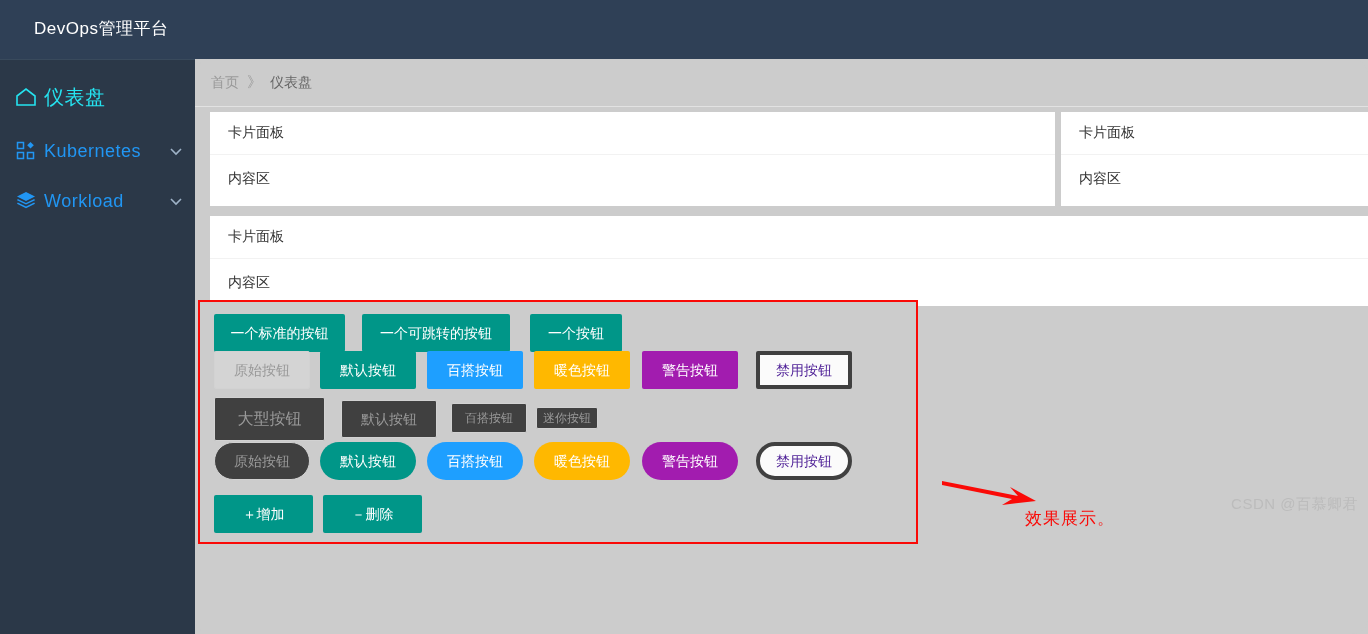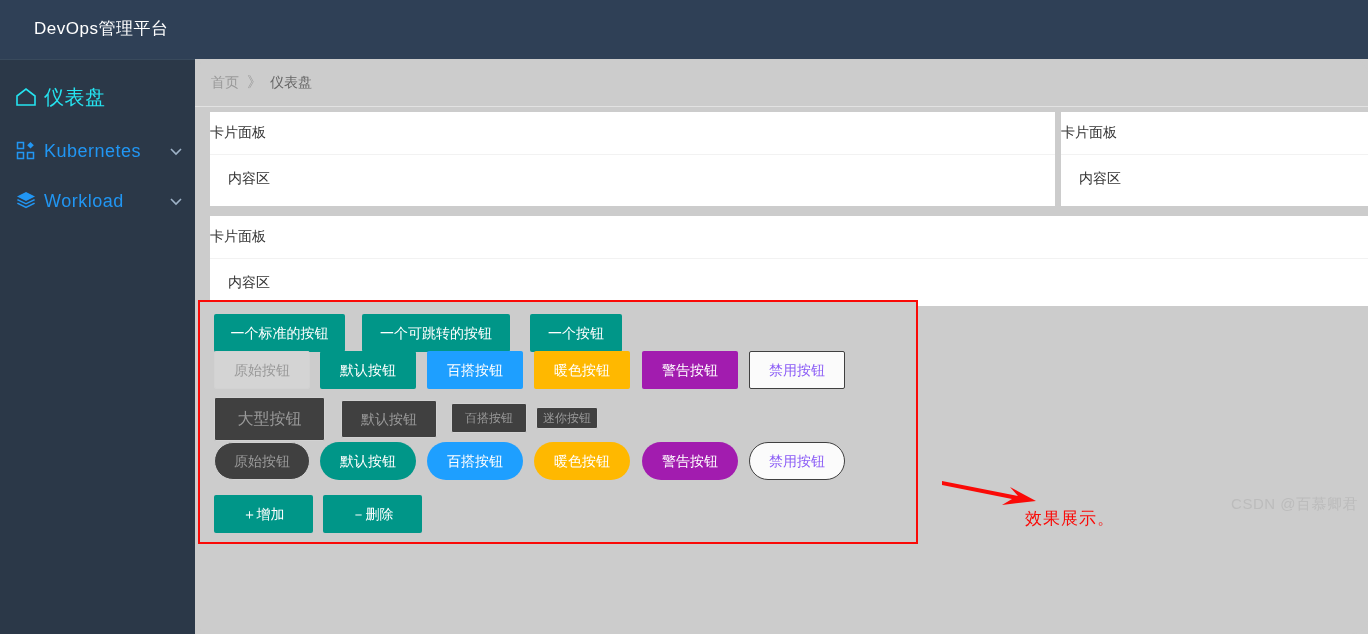--- a/index.html
+++ b/index.html
@@ -79,20 +79,21 @@
   .crumb-2 { color: #666666; }
 
   
   .card {
     position: absolute;
     background: #ffffff;
   }
   .card-head {
     height: 43px;
     display: flex; align-items: center;
+    padding-left: 18px;
     font-size: 14px; color: #333333;
     border-bottom: 1px solid #f2f2f2;
   }
   .card-body {
     padding: 15px 18px;
     font-size: 14px; color: #333333;
   }
   #card-a { left: 15px;   top: 53px;  width: 845px; height: 94px; }
   #card-b { left: 866px;  top: 53px;  width: 510px; height: 94px; }
   #card-c { left: 15px;   top: 157px; width: 1361px; height: 90px; }
@@ -121,22 +122,22 @@
   }
   .btn.primary  { background: #009688; }
   .btn.normal   { background: #1e9fff; }
   .btn.warm     { background: #ffb800; }
   .btn.danger   { background: #a21caf; }
   .btn.primary-outline {
     background: #d4d4d4; color: #999999;
     border: 1px solid #d2d2d2;
   }
   .btn.disabled {
-    background: #fbfbfb; color: #8b5cf6;
-    border: 1px solid #404040; cursor: not-allowed;
+    background: #fbfbfb; color: #4c1d95;
+    border: 4px solid #404040; cursor: not-allowed; margin-left: 7px;
   }
   .btn.radius { border-radius: 100px; }
   .btn.lg  { height: 44px; font-size: 16px; padding: 0 25px; }
   .btn.sm  { height: 30px; font-size: 12px; padding: 0 10px; }
   .btn.xs  { height: 22px; font-size: 12px; padding: 0 8px; }
   .btn.ghost {
     background: #404040; color: #999999; border: 1px solid #d2d2d2;
   }
 
   .row { margin-bottom: 0; white-space: nowrap; }

